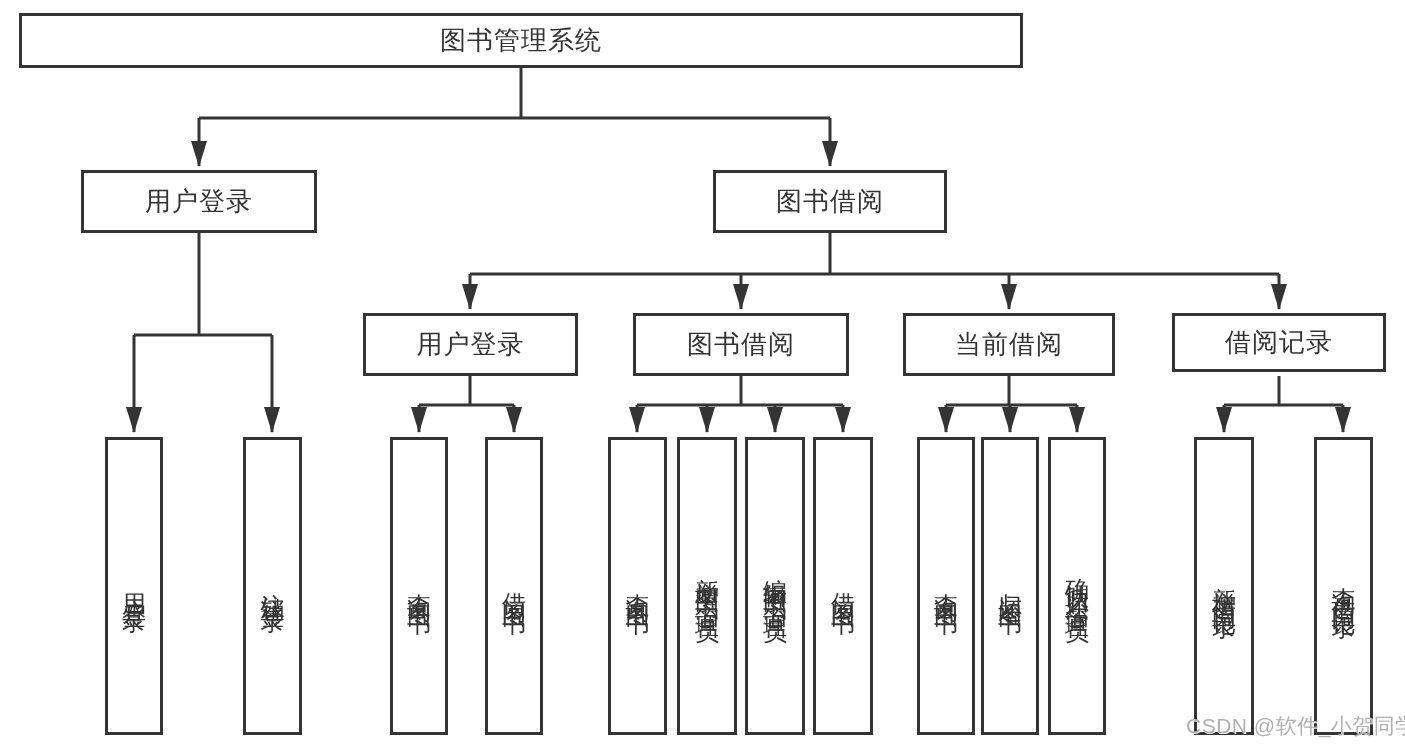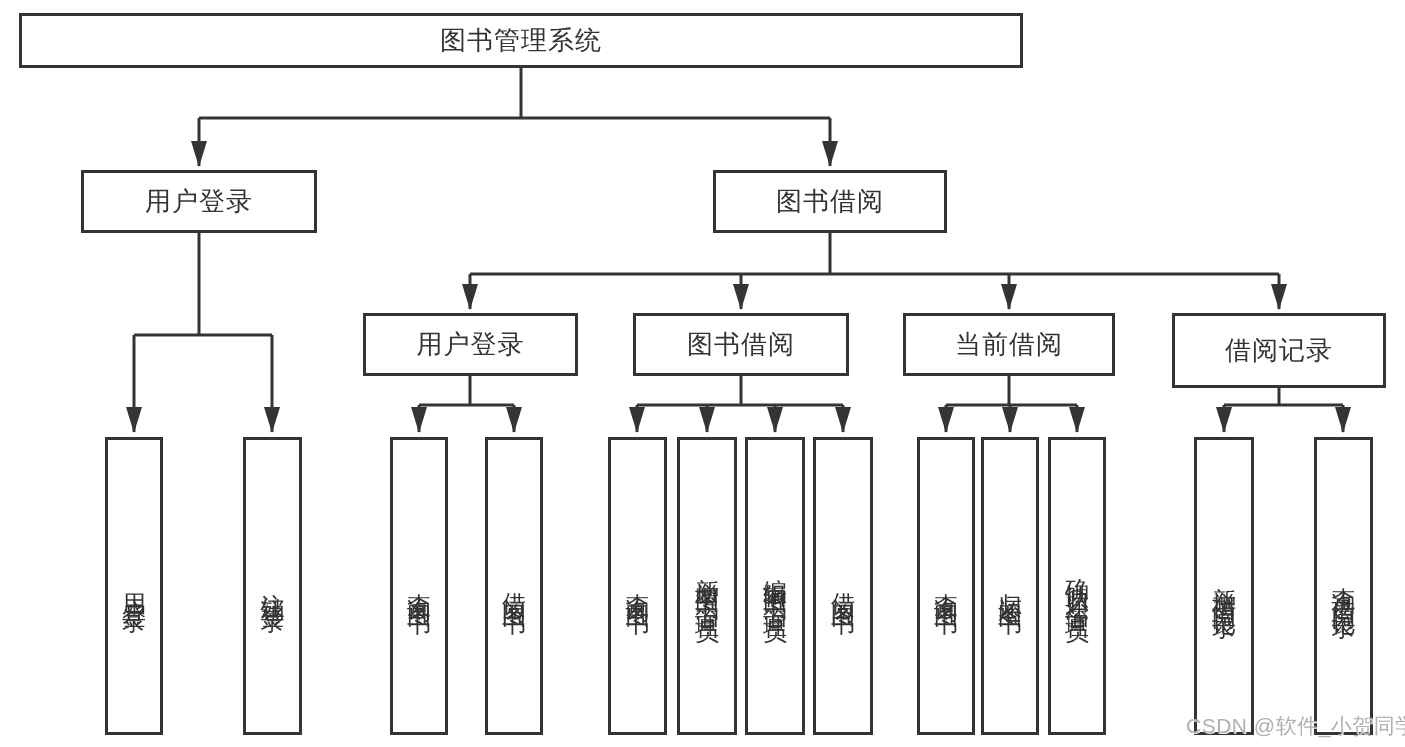--- a/index.html
+++ b/index.html
@@ -113,21 +113,21 @@
 
   <div class="node h" style="left:363px;top:313px;width:215px;height:63px">
     <span>用户登录</span>
   </div>
   <div class="node h" style="left:633px;top:313px;width:216px;height:63px">
     <span>图书借阅</span>
   </div>
   <div class="node h" style="left:903px;top:313px;width:212px;height:63px">
     <span>当前借阅</span>
   </div>
-  <div class="node h" style="left:1172px;top:313px;width:214px;height:75px">
+  <div class="node h" style="left:1172px;top:313px;width:214px;height:59px">
     <span>借阅记录</span>
   </div>
 
   <div class="node v" style="left:105px;top:437px;width:58px;height:298px">
     <span>用户登录</span>
   </div>
   <div class="node v" style="left:243px;top:437px;width:59px;height:298px">
     <span>注销登录</span>
   </div>
 

